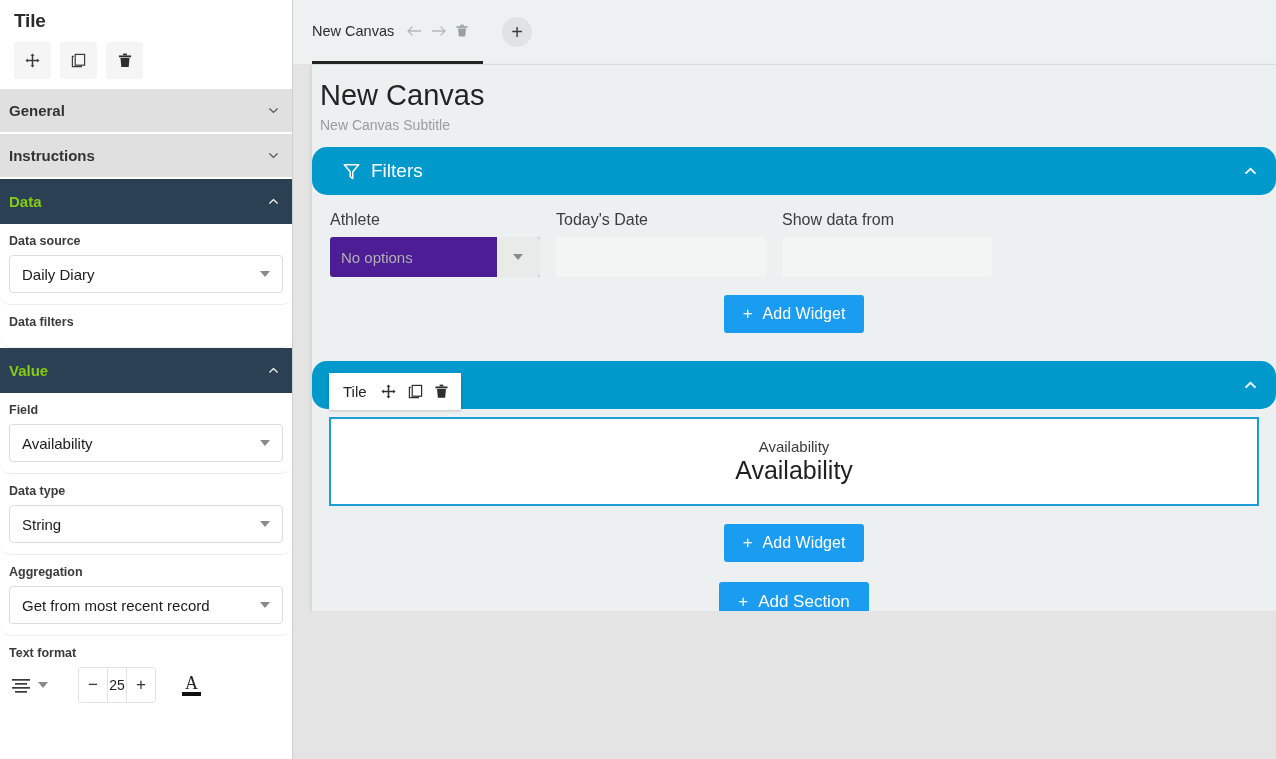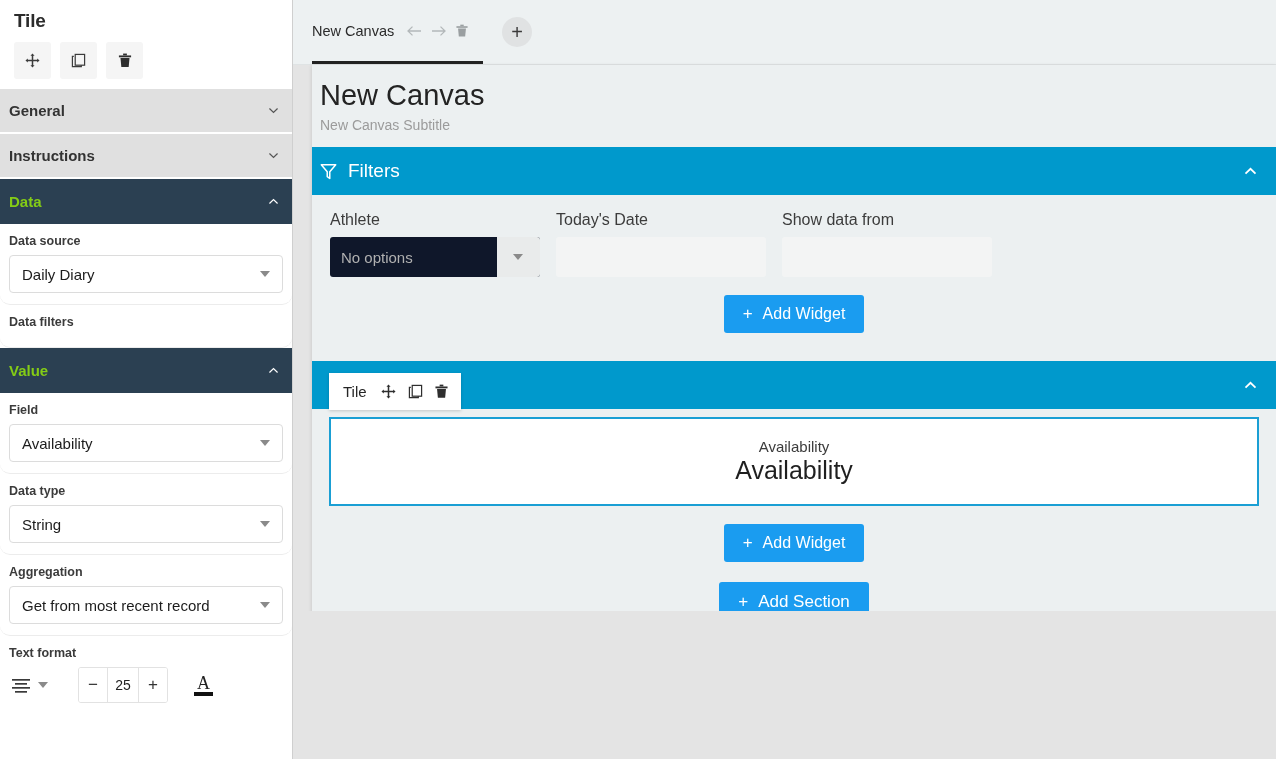--- a/index.html
+++ b/index.html
@@ -67,21 +67,21 @@
     font-family: "Liberation Sans", sans-serif;
   }
   .tf-row { display: flex; align-items: center; gap: 0; margin-top: 4px; }
   .align-ctl { display: flex; align-items: center; gap: 7px; cursor: pointer; padding: 4px 6px 4px 2px; }
   .stepper { display: flex; align-items: center; margin-left: 22px; border: 1px solid #e2e2e2; border-radius: 3px; overflow:hidden; }
   .stepper span {
     width: 28px; height: 34px; display: flex; align-items: center; justify-content: center;
     font-size: 17px; color: #333; cursor: pointer; background:#fff;
   }
   .stepper .val {
-    width: 32px; font-size: 14px; border-left: 1px solid #e2e2e2;
+    width: 20px; font-size: 14px; border-left: 1px solid #e2e2e2;
     border-right: 1px solid #e2e2e2; cursor: default; color:#222;
   }
   .color-ctl {
     margin-left: 26px; display: flex; flex-direction: column;
     align-items: center; cursor: pointer; gap: 1px;
   }
   .color-ctl .letter { font-size: 18px; color: #222; line-height: 16px; font-family:"Liberation Serif", serif; }
   .color-ctl .swatch { width: 19px; height: 4px; background: #111; }
 
   
@@ -107,31 +107,31 @@
   .canvas {
     margin: 0 0 0 19px; width: 964px; background: #ecf0f1;
     box-shadow: 0 1px 4px rgba(0,0,0,0.14);
     padding-bottom: 14px;
   }
   .canvas-title { font-size: 29px; color: #232323; padding: 14px 0 0 8px; font-weight: normal; }
   .canvas-sub { font-size: 14px; color: #9b9b9b; padding: 5px 0 14px 8px; }
 
   .sect-head {
     background: #0099cc; height: 48px; display: flex; align-items: center;
-    justify-content: space-between; padding: 0 17px 0 8px; position: relative;
+    justify-content: space-between; padding: 0 17px 0 31px; position: relative; border-radius: 15px;
   }
   .sect-title { display: flex; align-items: center; gap: 11px; font-size: 19px; color: #fff; }
   .sect-body { padding: 16px 18px 0 18px; }
 
   .filter-grid { display: flex; gap: 16px; }
   .filter-col { width: 210px; }
   .filter-label { font-size: 16px; color: #3c3c3c; margin-bottom: 8px; }
   .fake-select {
     height: 40px; display: flex; align-items: center;
-    background: #0f172a; border-radius: 3px; overflow: hidden;
+    background: #4c1d95; border-radius: 3px; overflow: hidden;
   }
   .fake-select .txt { flex: 1; padding-left: 11px; font-size: 15px; color: #b0b0b0; }
   .fake-select .arrow {
     width: 43px; height: 40px; background: #e9ebeb;
     display: flex; align-items: center; justify-content: center;
   }
   .fake-input { height: 40px; background: #f3f4f4; border-radius: 3px; }
 
   .center-row { display: flex; justify-content: center; padding: 18px 0 14px 0; }
   .add-btn {

